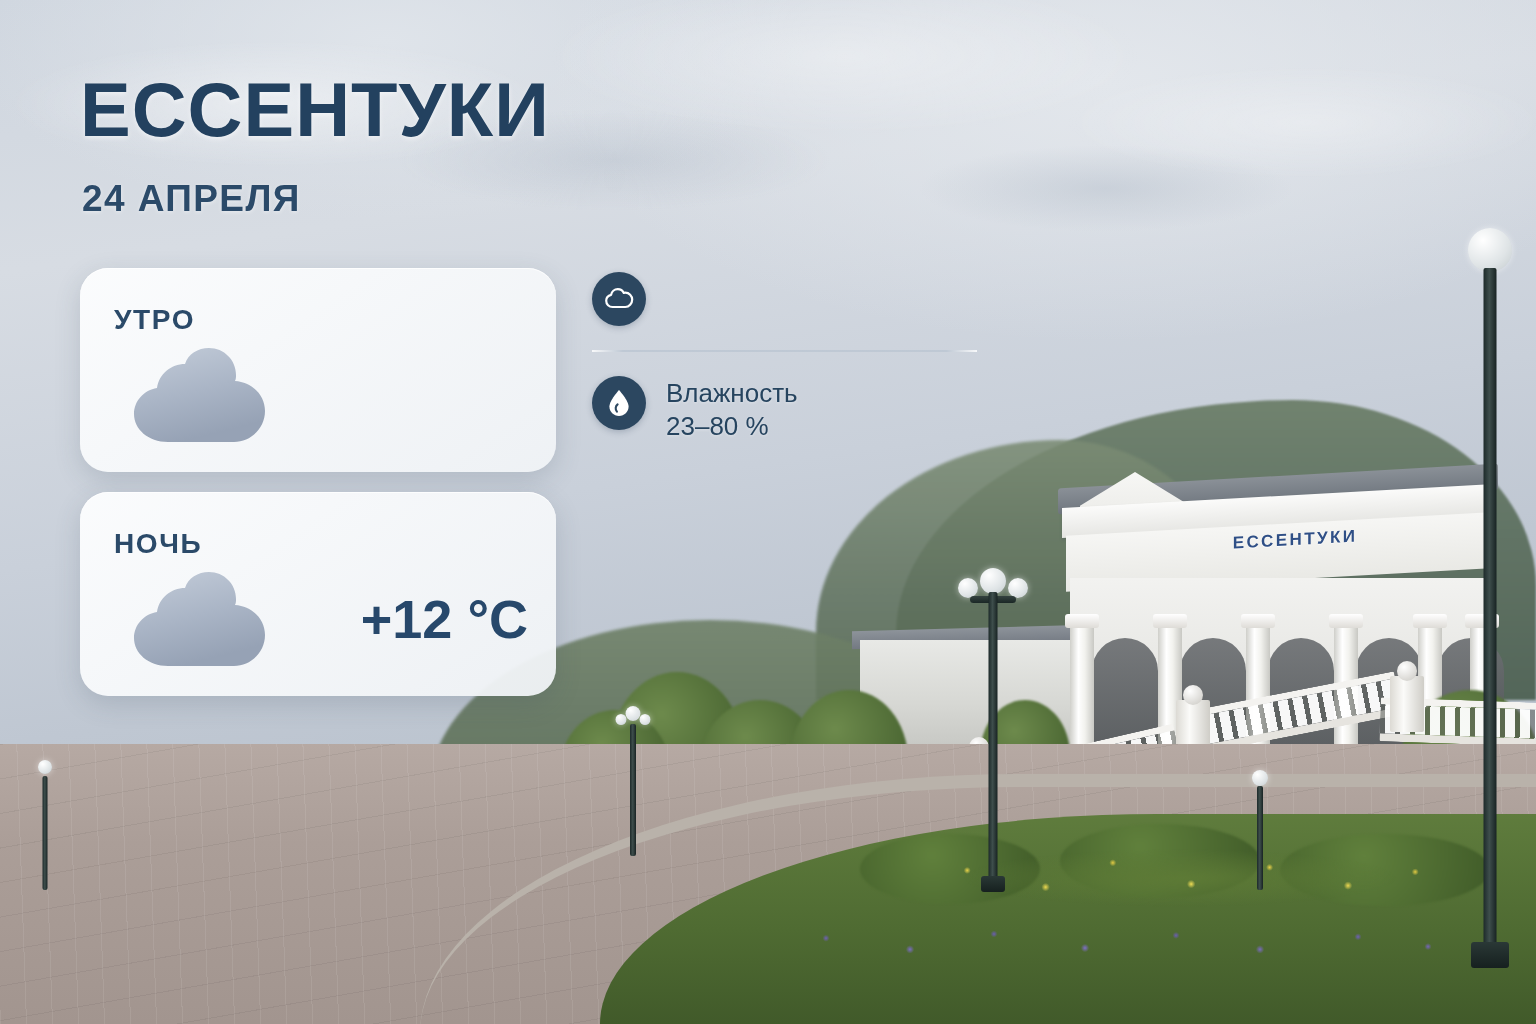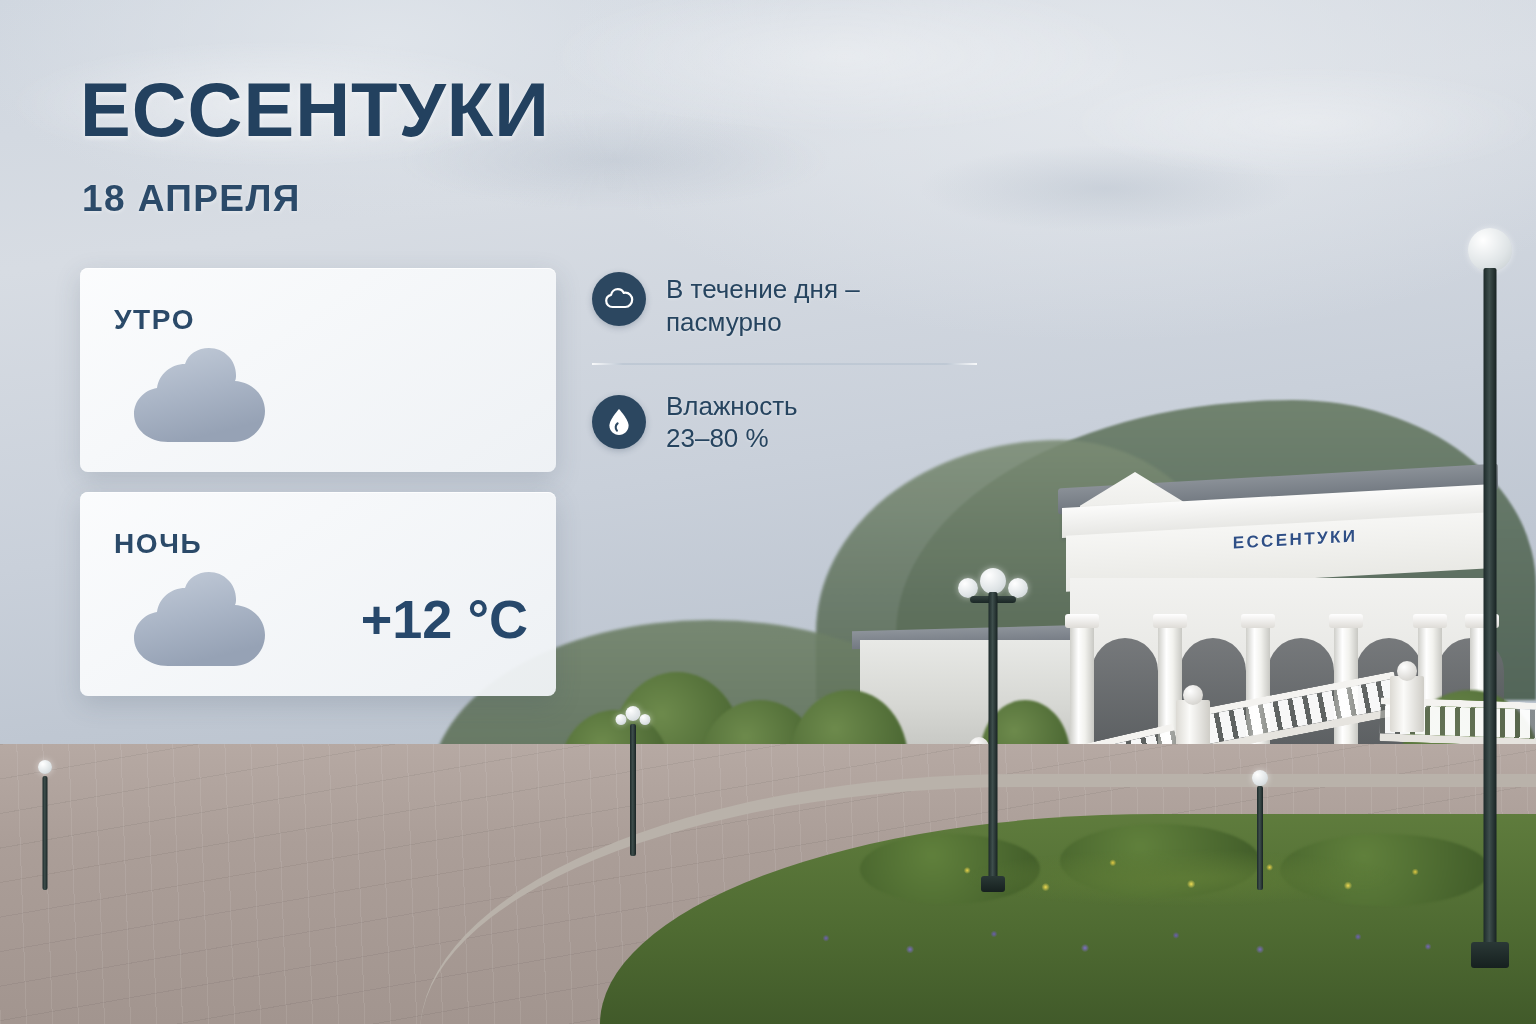--- a/index.html
+++ b/index.html
@@ -261,21 +261,21 @@
   .subtitle {
     position:absolute; left:82px; top:178px;
     font-size:37px; font-weight:700; letter-spacing:1.4px;
     color:#2b4a69;
     text-shadow:0 1px 4px rgba(255,255,255,.5);
   }
 
   .card {
     position:absolute; left:80px; width:476px; height:204px;
     background:linear-gradient(145deg, rgba(252,253,254,.97) 0%, rgba(240,243,246,.95) 100%);
-    border-radius:8px;
+    border-radius:28px;
     box-shadow:0 8px 26px rgba(60,75,95,.18), 0 1px 0 rgba(255,255,255,.8) inset;
   }
   .card.c1 { top:268px; }
   .card.c2 { top:492px; }
   .card.c3 { top:717px; width:480px; height:208px;
              background:linear-gradient(145deg,rgba(253,254,254,.985),rgba(244,246,248,.97)); }
 
   .card-label {
     position:absolute; left:34px; top:36px;
     font-size:28px; font-weight:700; letter-spacing:1.6px;
@@ -286,21 +286,21 @@
     position:absolute; right:28px; top:96px;
     font-size:54px; font-weight:700; letter-spacing:0px;
     color:#27486b; white-space:nowrap;
   }
 
   
   .info { position:absolute; left:592px; top:272px; width:392px; }
   .info-row { display:flex; align-items:flex-start; gap:20px; }
   .info-row.r1 { padding-bottom:24px; }
   .info-row.r2 { padding:22px 0 22px 0; }
-  .info-row.r3 { padding-top:24px;align-items:center; }
+  .info-row.r3 { padding-top:24px; }
   .icon-circle {
     flex:0 0 auto; width:54px; height:54px; border-radius:50%;
     background:#2c4760;
     display:flex; align-items:center; justify-content:center;
     box-shadow:0 2px 6px rgba(40,60,85,.25);
   }
   .info-text {
     font-size:26px; line-height:1.26; font-weight:400;
     color:#26445f; padding-top:1px;
     text-shadow:0 1px 3px rgba(255,255,255,.4);
@@ -399,21 +399,21 @@
     <div class="globe" style="top:8px; left:16%; width:11px; height:11px;"></div>
     <div class="globe" style="top:8px; left:84%; width:11px; height:11px;"></div>
     <div class="pole" style="height:132px; width:6px;"></div>
   </div>
   <div class="lamp" style="left:30px; top:760px; width:30px; height:130px;">
     <div class="globe" style="top:0; width:14px; height:14px;"></div>
     <div class="pole" style="height:114px; width:5px;"></div>
   </div>
 
   <div class="title">ЕССЕНТУКИ</div>
-  <div class="subtitle">18 АПРЕЛЯ</div>
+  <div class="subtitle">24 АПРЕЛЯ</div>
 
   <div class="card c1">
     <div class="card-label">УТРО</div>
     <div class="card-cloud">
       <svg width="152" height="104" viewBox="0 0 152 104" aria-hidden="true">
         <defs>
           <linearGradient id="cg1" x1="0" y1="0" x2="0.35" y2="1">
             <stop offset="0%" stop-color="#c3ccd9"></stop>
             <stop offset="55%" stop-color="#aab5c6"></stop>
             <stop offset="100%" stop-color="#96a2b5"></stop>
@@ -450,24 +450,20 @@
 
     <div class="info-row r1">
       <div class="icon-circle">
         <svg width="32" height="32" viewBox="0 0 32 32" aria-hidden="true">
           <path d="M9.5 24 C6 24 3.2 21.2 3.2 17.8 C3.2 14.9 5.3 12.4 8.1 11.8
                    C8.6 8.6 11.4 6.2 14.8 6.2 C17.4 6.2 19.7 7.7 20.8 9.9
                    C21.3 9.8 21.8 9.7 22.3 9.7 C26.1 9.7 29.2 12.8 29.2 16.6
                    C29.2 20.5 26.1 24 22.3 24 Z" fill="none" stroke="#ffffff" stroke-width="2.2" stroke-linejoin="round"></path>
         </svg>
       </div>
-      <div class="info-text">
-        <div>В течение дня –</div>
-        <div>пасмурно</div>
-      </div>
     </div>
 
     <div class="divider"></div>
 
 
     <div class="divider"></div>
 
     <div class="info-row r3">
       <div class="icon-circle">
         <svg width="32" height="32" viewBox="0 0 32 32" aria-hidden="true">

